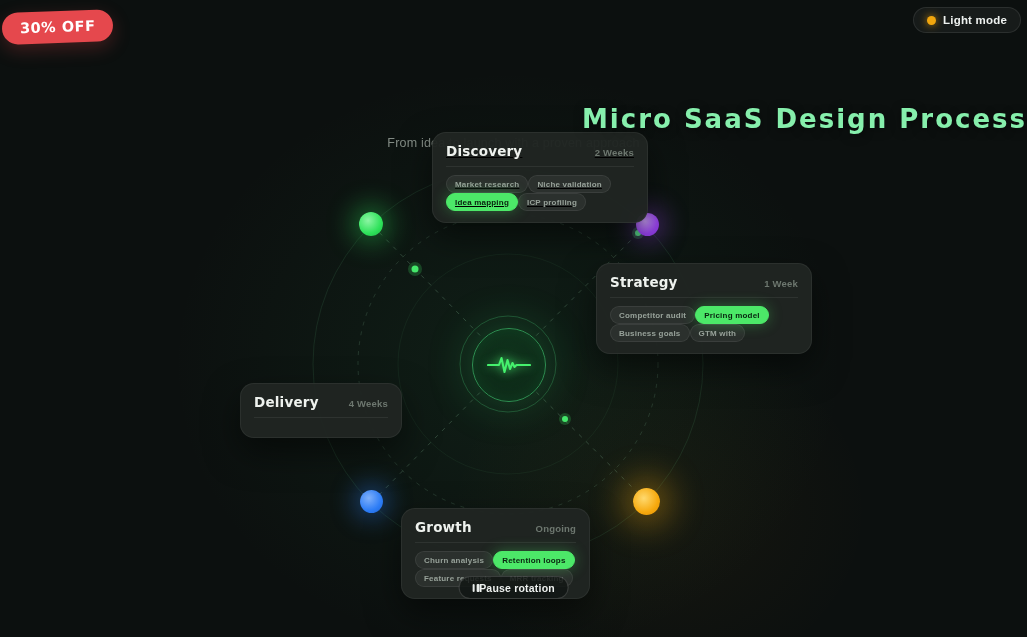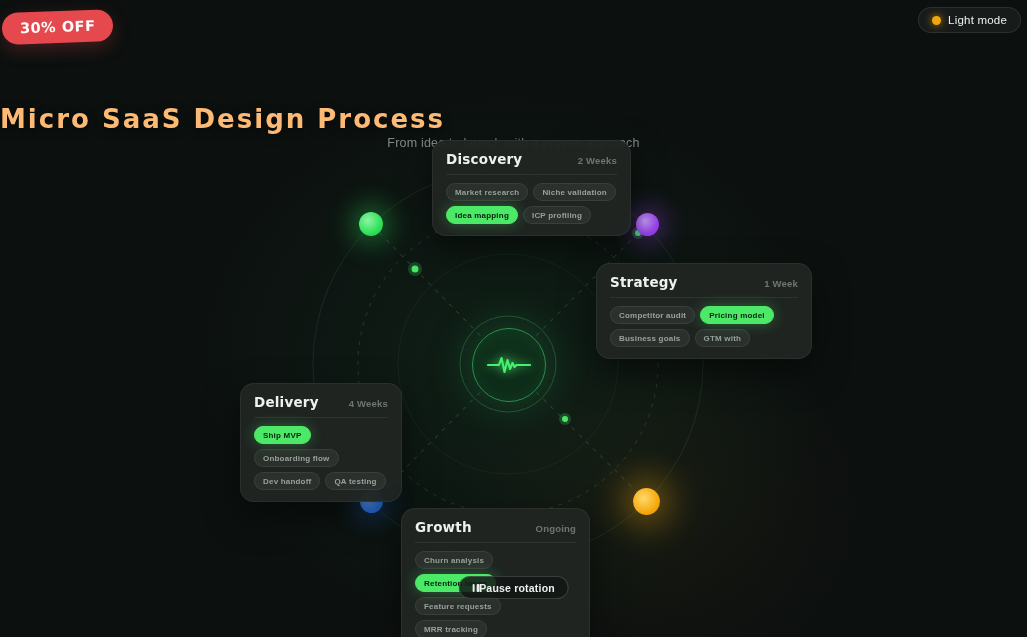--- a/index.html
+++ b/index.html
@@ -22,26 +22,26 @@
   }
   .theme-toggle{
     position:absolute;right:6px;top:7px;z-index:50;
     display:flex;align-items:center;gap:7px;
     background:#15191855;background-color:#171b1a;
     border:1px solid rgba(255,255,255,0.09);border-radius:999px;
     padding:6px 13px;cursor:pointer;
   }
   .theme-dot{width:9px;height:9px;border-radius:50%;background:#f2a60d;
     box-shadow:0 0 8px rgba(242,166,13,0.8);}
-  .theme-label{font-size:11.5px;font-weight:400;color:#eef1ef;letter-spacing:.2px;}
+  .theme-label{font-size:11.5px;font-weight:700;color:#eef1ef;letter-spacing:.2px;}
   
   .page-title{
-    position:absolute;left:0;top:104px;width:100%;text-align:left;z-index:30;
+    position:absolute;left:0;top:104px;width:100%;text-align:right;z-index:30;
     font-family:"DejaVu Sans", sans-serif;font-size:26px;font-weight:800;
-    letter-spacing:2px;color:#fdba74;text-shadow:0 2px 10px rgba(0,0,0,0.5);
+    letter-spacing:2px;color:#86efac;text-shadow:0 2px 10px rgba(0,0,0,0.5);
   }
   .page-subtitle{
     position:absolute;left:0;top:136px;width:100%;text-align:center;z-index:4;
     font-size:12.5px;color:#828b84;letter-spacing:.2px;
   }
   
   .orbits{position:absolute;left:0;top:0;z-index:6;}
   .ring{fill:none;stroke:rgba(121,239,160,0.10);stroke-width:1;}
   .ring.dashed{stroke:rgba(140,205,165,0.17);stroke-dasharray:4 6;}
   .ring.fainter{stroke:rgba(121,239,160,0.06);}
@@ -73,30 +73,30 @@
   }
   .pulse-svg{filter:drop-shadow(0 0 5px rgba(69,241,109,0.9));}
   
   .card{
     position:absolute;z-index:20;box-sizing:border-box;
     background:rgba(32,37,34,0.97);
     border:1px solid rgba(255,255,255,0.055);
     border-radius:14px;padding:10px 13px 11px;
     box-shadow:0 14px 34px rgba(0,0,0,0.50);
   }
-  .card-discovery{left:432px;top:140px;width:199px;}
+  .card-discovery{left:432px;top:132px;width:216px;text-decoration:underline;}
   .card-strategy{left:596px;top:263px;width:216px;}
   .card-delivery{left:240px;top:383px;width:162px;}
   .card-growth{left:401px;top:508px;width:189px;}
   .card-head{display:flex;justify-content:space-between;align-items:baseline;}
   .card-title{font-size:13.5px;font-weight:700;color:#eef2ee;letter-spacing:.2px;
     font-family:"DejaVu Sans", sans-serif;}
   .card-duration{font-size:9.5px;font-weight:700;color:#6d776f;letter-spacing:.2px;}
   .card-divider{height:1px;background:rgba(255,255,255,0.07);margin:7px 0 8px;}
-  .tags{display:flex;flex-wrap:wrap;gap:5px;}
+  .tags{display:flex;flex-wrap:wrap;}
   .tag{
     font-size:8px;font-weight:700;color:#97a199;letter-spacing:.2px;
     background:rgba(255,255,255,0.055);border:1px solid rgba(255,255,255,0.075);
     border-radius:999px;padding:3.5px 8px;white-space:nowrap;
   }
   .tag.active{
     background:#4ce868;border-color:#4ce868;color:#09230f;
     box-shadow:0 0 14px rgba(76,232,104,0.35);
   }
   
@@ -182,26 +182,20 @@
     <span class="tag">GTM with</span>
   </div>
 </div>
 
 <div class="card card-delivery">
   <div class="card-head">
     <span class="card-title">Delivery</span>
     <span class="card-duration">4 Weeks</span>
   </div>
   <div class="card-divider"></div>
-  <div class="tags">
-    <span class="tag active">Ship MVP</span>
-    <span class="tag">Onboarding flow</span>
-    <span class="tag">Dev handoff</span>
-    <span class="tag">QA testing</span>
-  </div>
 </div>
 
 <div class="card card-growth">
   <div class="card-head">
     <span class="card-title">Growth</span>
     <span class="card-duration">Ongoing</span>
   </div>
   <div class="card-divider"></div>
   <div class="tags">
     <span class="tag">Churn analysis</span>

